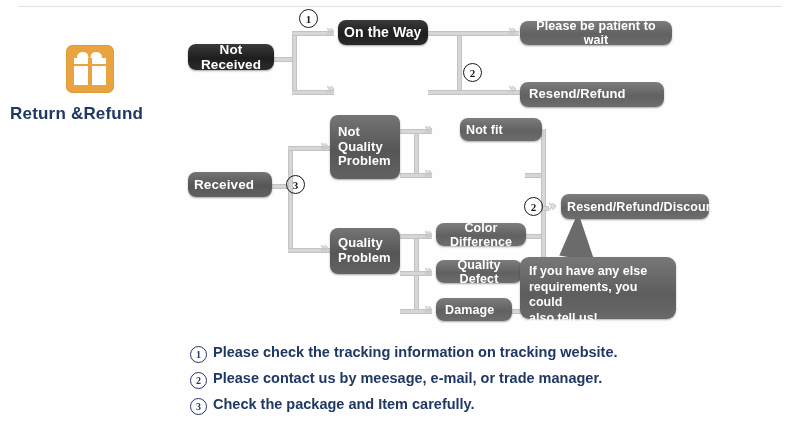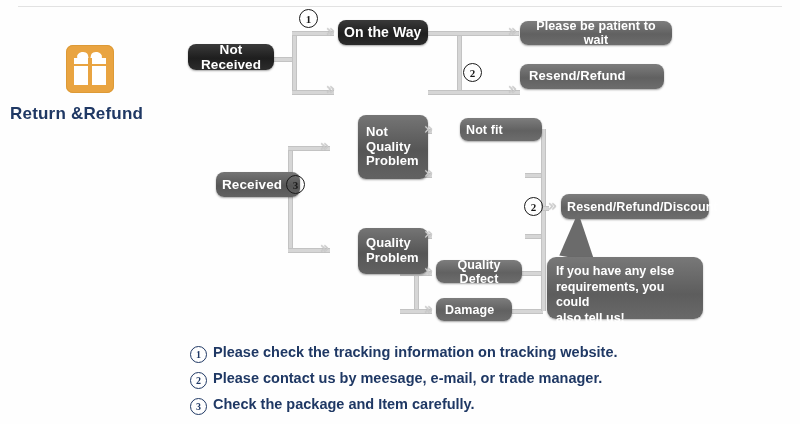--- a/index.html
+++ b/index.html
@@ -50,21 +50,21 @@
     text-align:center;
     font-weight:bold;
     line-height:1.12;
     box-shadow:0 1px 2px rgba(0,0,0,.35);
     letter-spacing:.1px;
     padding:0 6px;
     box-sizing:border-box;
   }
   .n-dark{background:linear-gradient(180deg,#3a3a3a 0%,#1e1e1e 55%,#2c2c2c 100%);}
   .n-mid{background:linear-gradient(180deg,#7d7d7d 0%,#616161 55%,#6d6d6d 100%);}
-  .n-midd{background:linear-gradient(180deg,#757575 0%,#565656 55%,#626262 100%);margin-left:28px;}
+  .n-midd{background:linear-gradient(180deg,#757575 0%,#565656 55%,#626262 100%);}
 
   
   .ln{position:absolute;background:#d6d6d6;}
   .lnh{height:3px;border-top:1px solid #c3c3c3;border-bottom:1px solid #c3c3c3;}
   .lnv{width:3px;border-left:1px solid #c3c3c3;border-right:1px solid #c3c3c3;}
 
   
   .arw{position:absolute;color:#d0d0d0;font-size:15px;line-height:1;
        font-family:"DejaVu Sans", sans-serif;
        text-shadow:0 0 1px #a9a9a9;}
@@ -151,21 +151,21 @@
   </div>
 
   <div class="arw" style="left:326px;top:82px;">»</div>
 
   <div class="arw" style="left:508px;top:24px;">»</div>
   <div class="node n-mid" style="left:520px;top:21px;width:152px;height:24px;font-size:12.5px;">
     <span>Please be patient to wait</span>
   </div>
 
   <div class="arw" style="left:508px;top:82px;">»</div>
-  <div class="node n-mid" style="left:520px;top:64px;width:144px;height:25px;font-size:13px;justify-content:flex-start;padding-left:9px;">
+  <div class="node n-mid" style="left:520px;top:82px;width:144px;height:25px;font-size:13px;justify-content:flex-start;padding-left:9px;">
     <span>Resend/Refund</span>
   </div>
 
   <div class="cnum" style="left:299px;top:9px;">1</div>
   <div class="cnum" style="left:463px;top:63px;">2</div>
 
   <div class="ln lnh" style="left:270px;top:184px;width:20px;"></div>
   <div class="ln lnv" style="left:288px;top:146px;height:104px;"></div>
   <div class="ln lnh" style="left:288px;top:146px;width:42px;"></div>
   <div class="ln lnh" style="left:288px;top:248px;width:42px;"></div>
@@ -202,41 +202,44 @@
   </div>
 
   <div class="arw" style="left:424px;top:122px;">»</div>
   <div class="node n-mid" style="left:460px;top:118px;width:82px;height:23px;font-size:12.5px;">
     <span>Not fit</span>
   </div>
 
   <div class="arw" style="left:424px;top:166px;">»</div>
 
   <div class="arw" style="left:424px;top:227px;">»</div>
+  <div class="node n-mid" style="left:436px;top:223px;width:90px;height:23px;font-size:12.5px;">
+    <span>Color Difference</span>
+  </div>
 
   <div class="arw" style="left:424px;top:264px;">»</div>
   <div class="node n-mid" style="left:436px;top:260px;width:86px;height:23px;font-size:12.5px;">
     <span>Quality Defect</span>
   </div>
 
   <div class="arw" style="left:424px;top:302px;">»</div>
   <div class="node n-mid" style="left:436px;top:298px;width:76px;height:23px;font-size:12.5px;justify-content:flex-start;padding-left:9px;">
     <span>Damage</span>
   </div>
 
   <div class="cnum" style="left:524px;top:197px;">2</div>
   <div class="arw" style="left:548px;top:199px;">»</div>
   <div class="node n-mid" style="left:561px;top:194px;width:148px;height:25px;font-size:12.5px;">
     <span>Resend/Refund/Discount</span>
   </div>
 
   <div class="cnum" style="left:286px;top:175px;">3</div>
 
   <div class="bubble-tail" style="left:563px;top:213px;"></div>
-  <div class="bubble" style="left:547px;top:257px;width:156px;height:62px;">
+  <div class="bubble" style="left:520px;top:257px;width:156px;height:62px;">
     <span>If you have any else</span><br>
     <span>requirements, you could</span><br>
     <span>also tell us!</span>
   </div>
 
   <div class="legend">
     <div class="lrow">
       <div class="lnum">1</div>
       <div class="ltext">Please check the tracking information on tracking website.</div>
     </div>

